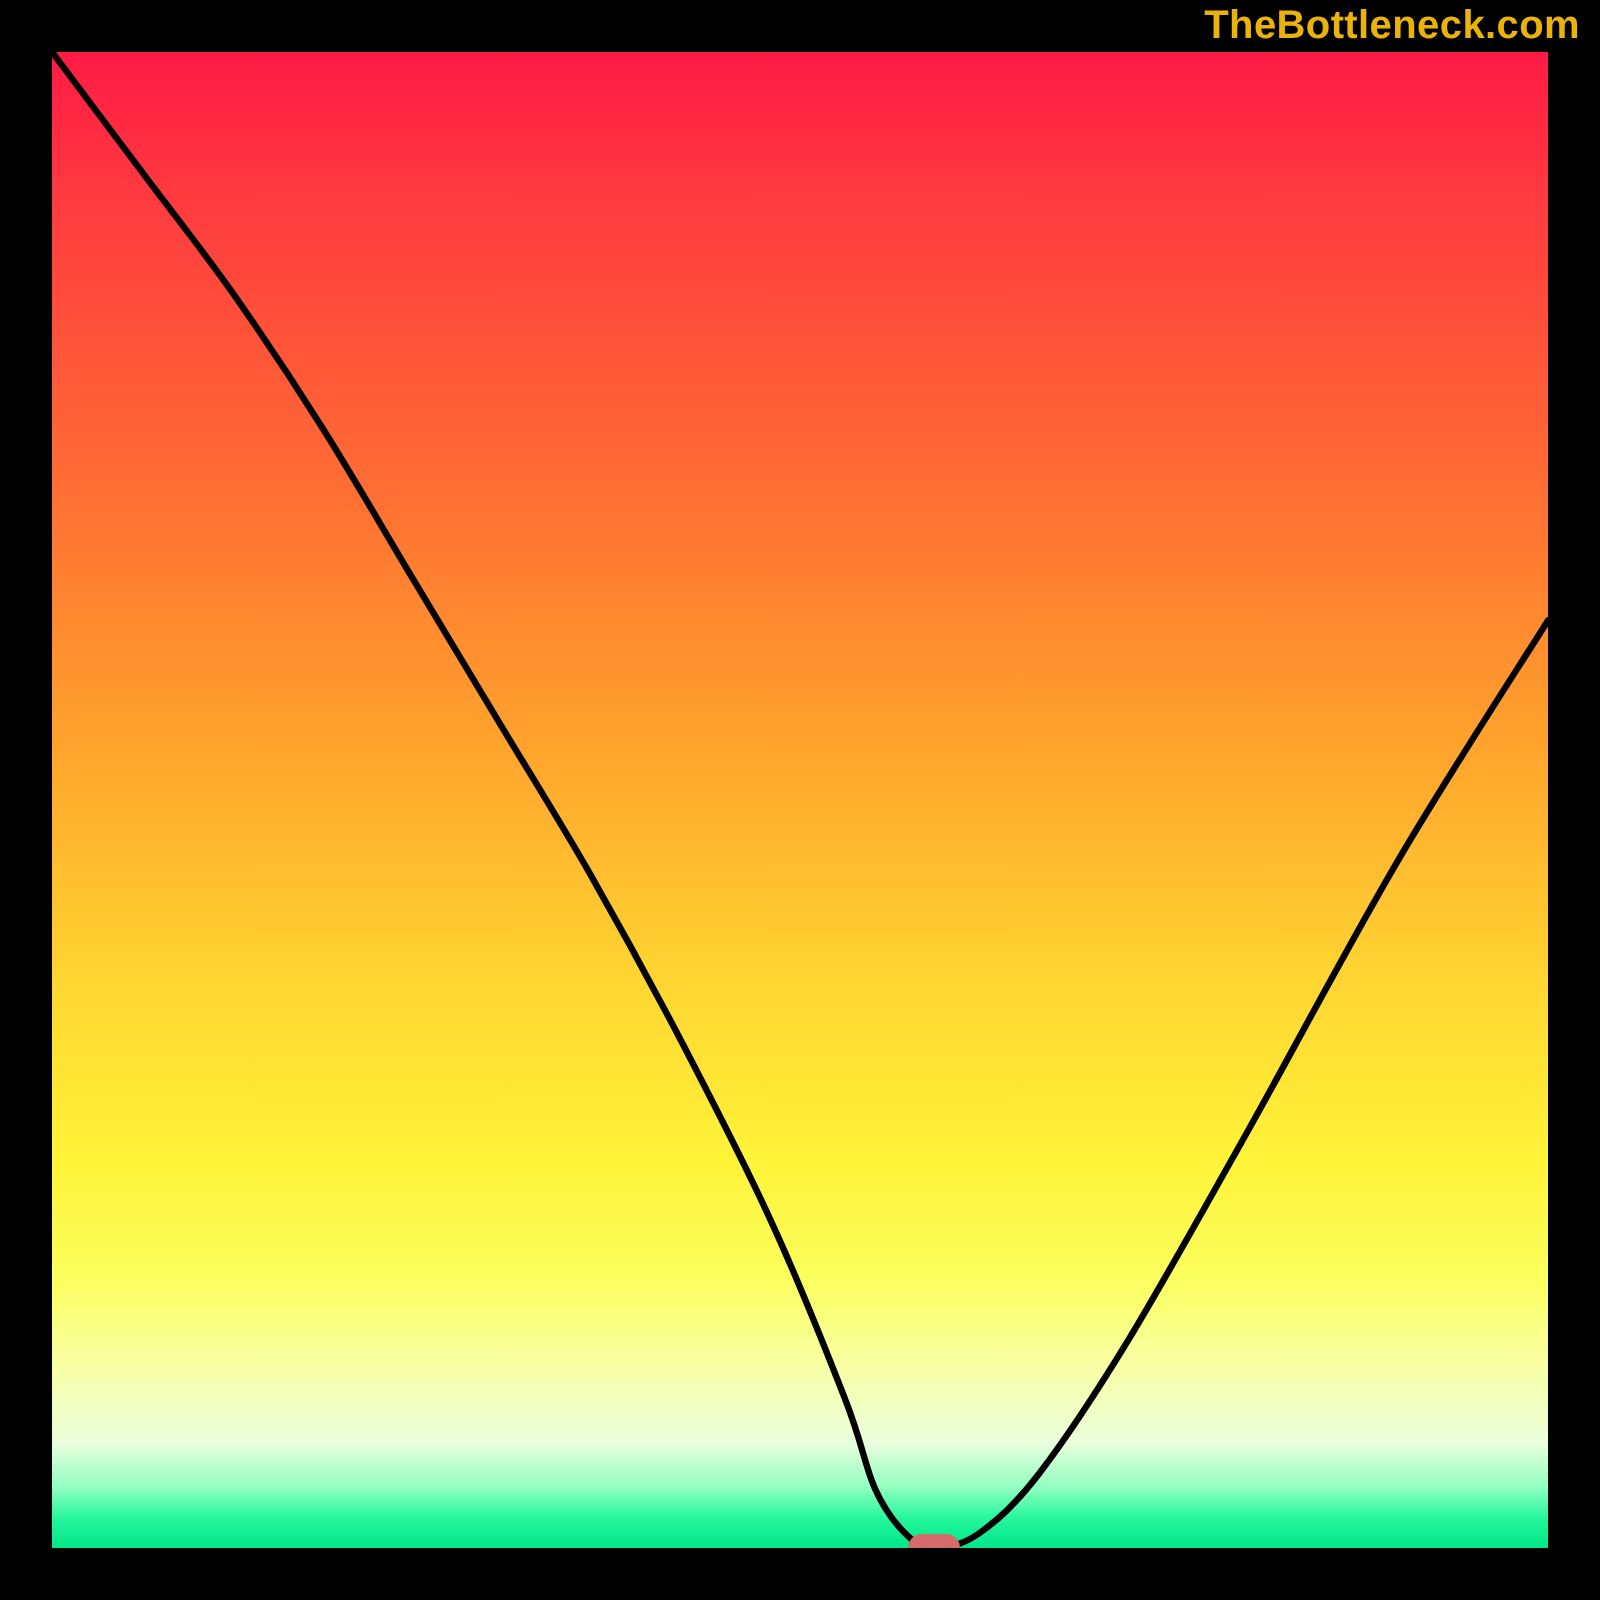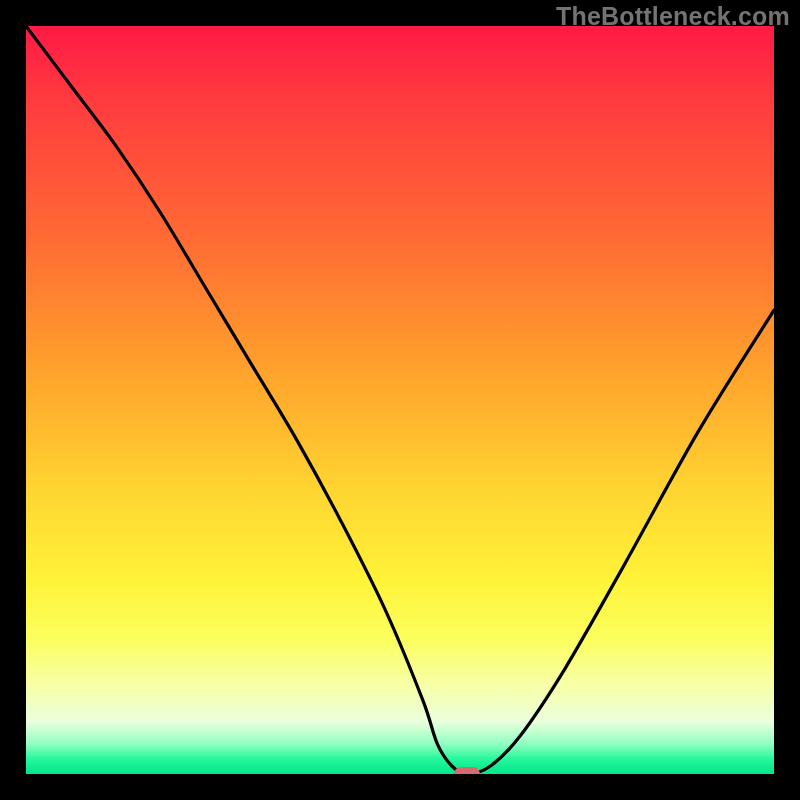--- a/index.html
+++ b/index.html
@@ -14,22 +14,22 @@
   .frame {
     position: relative;
     width: 800px;
     height: 800px;
     background: #000;
   }
   .watermark {
     position: absolute;
     top: 2px;
     right: 10px;
-    color: #737373;
-    font-size: 25px;
+    color: #eab308;
+    font-size: 20px;
     font-weight: 600;
     letter-spacing: 0.2px;
     z-index: 20;
   }
   .plot-area {
     position: absolute;
     left: 26px;
     top: 26px;
     width: 748px;
     height: 748px;

